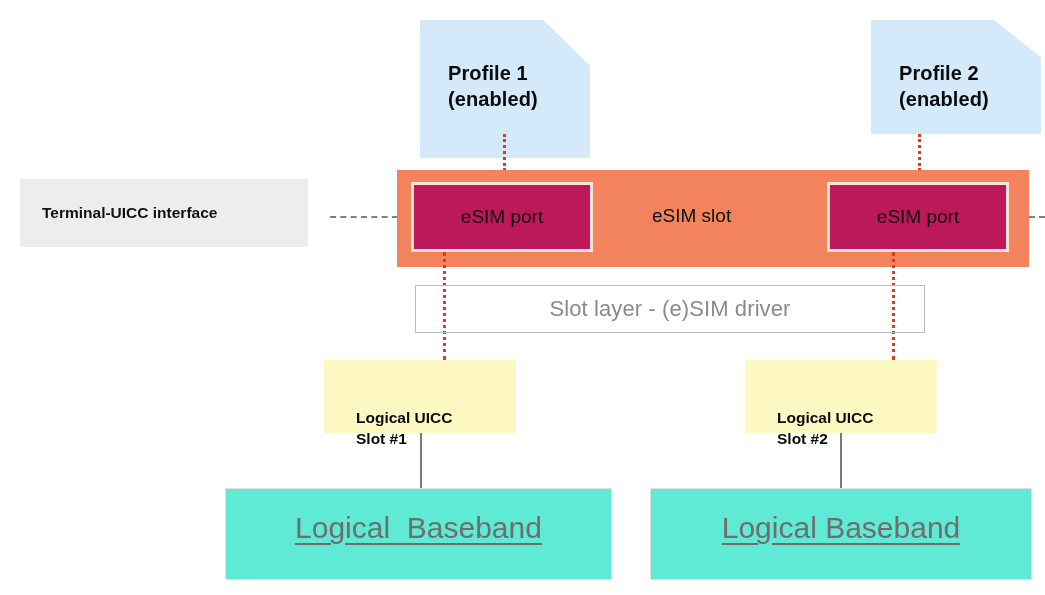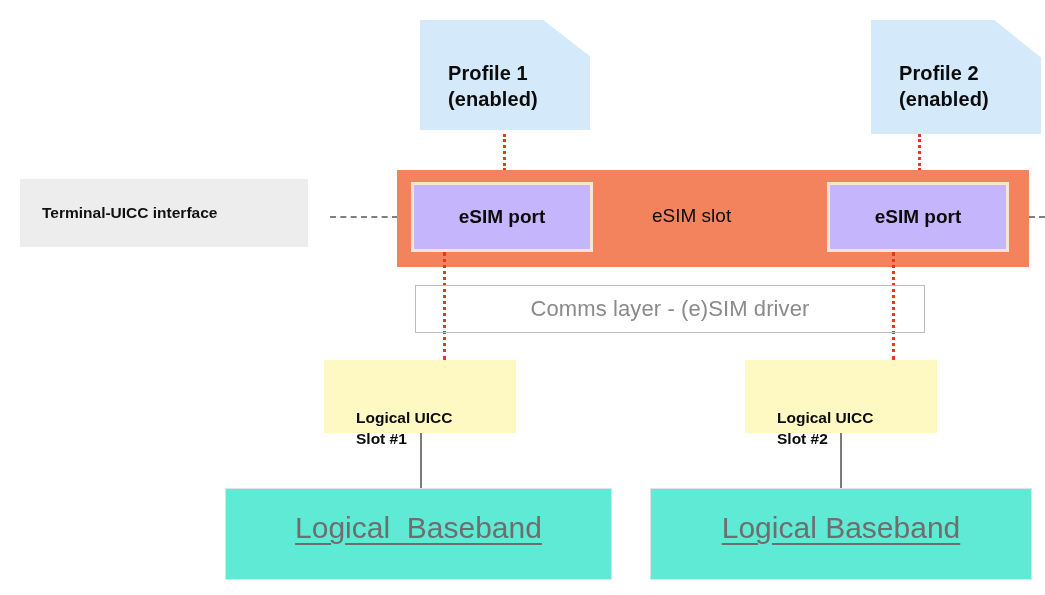--- a/index.html
+++ b/index.html
@@ -44,26 +44,26 @@
   }
   .esim-slot-label{
     position:absolute;
     color:#0B0B0B;
     font-weight:normal;
     font-size:19px;
     white-space:nowrap;
   }
   .esim-port{
     position:absolute;
-    background:#c4b5fd;
+    background:#be185d;
     border:3px solid #FBE3D6;
     box-sizing:border-box;
     display:flex;align-items:center;justify-content:center;
     color:#0B0B0B;
-    font-weight:bold;
+    font-weight:normal;
     font-size:19px;
   }
 
   
   .comms-layer{
     position:absolute;
     border:1px solid #BDBDBD;
     background:transparent;
     box-sizing:border-box;
     display:flex;align-items:center;justify-content:center;
@@ -118,21 +118,21 @@
     position:absolute;
     width:0;
     border-left:2px solid #7A7A7A;
   }
 </style>
 </head>
 <body>
 
 <div id="canvas">
 
-  <div class="profile" style="left:420px;top:20px;width:170px;height:110px;">
+  <div class="profile" style="left:420px;top:20px;width:170px;height:138px;">
     <div>Profile 1</div>
     <div>(enabled)</div>
   </div>
 
   <div class="profile" style="left:871px;top:20px;width:170px;height:114px;">
     <div>Profile 2</div>
     <div>(enabled)</div>
   </div>
 
   <div class="dotted-v" style="left:503px;top:134px;height:37px;"></div>
@@ -155,21 +155,21 @@
   </div>
 
   <div class="esim-port" style="left:827px;top:182px;width:182px;height:70px;">
     <span>eSIM port</span>
   </div>
 
   <div class="dotted-v" style="left:443px;top:252px;height:108px;"></div>
   <div class="dotted-v" style="left:892px;top:252px;height:108px;"></div>
 
   <div class="comms-layer" style="left:415px;top:285px;width:510px;height:48px;">
-    <span>Comms layer - (e)SIM driver</span>
+    <span>Slot layer - (e)SIM driver</span>
   </div>
 
   <div class="uicc-box" style="left:324px;top:360px;width:192px;height:73px;">
     <span>Logical UICC
 Slot #1</span>
   </div>
 
   <div class="uicc-box" style="left:745px;top:360px;width:192px;height:73px;">
     <span>Logical UICC
 Slot #2</span>

